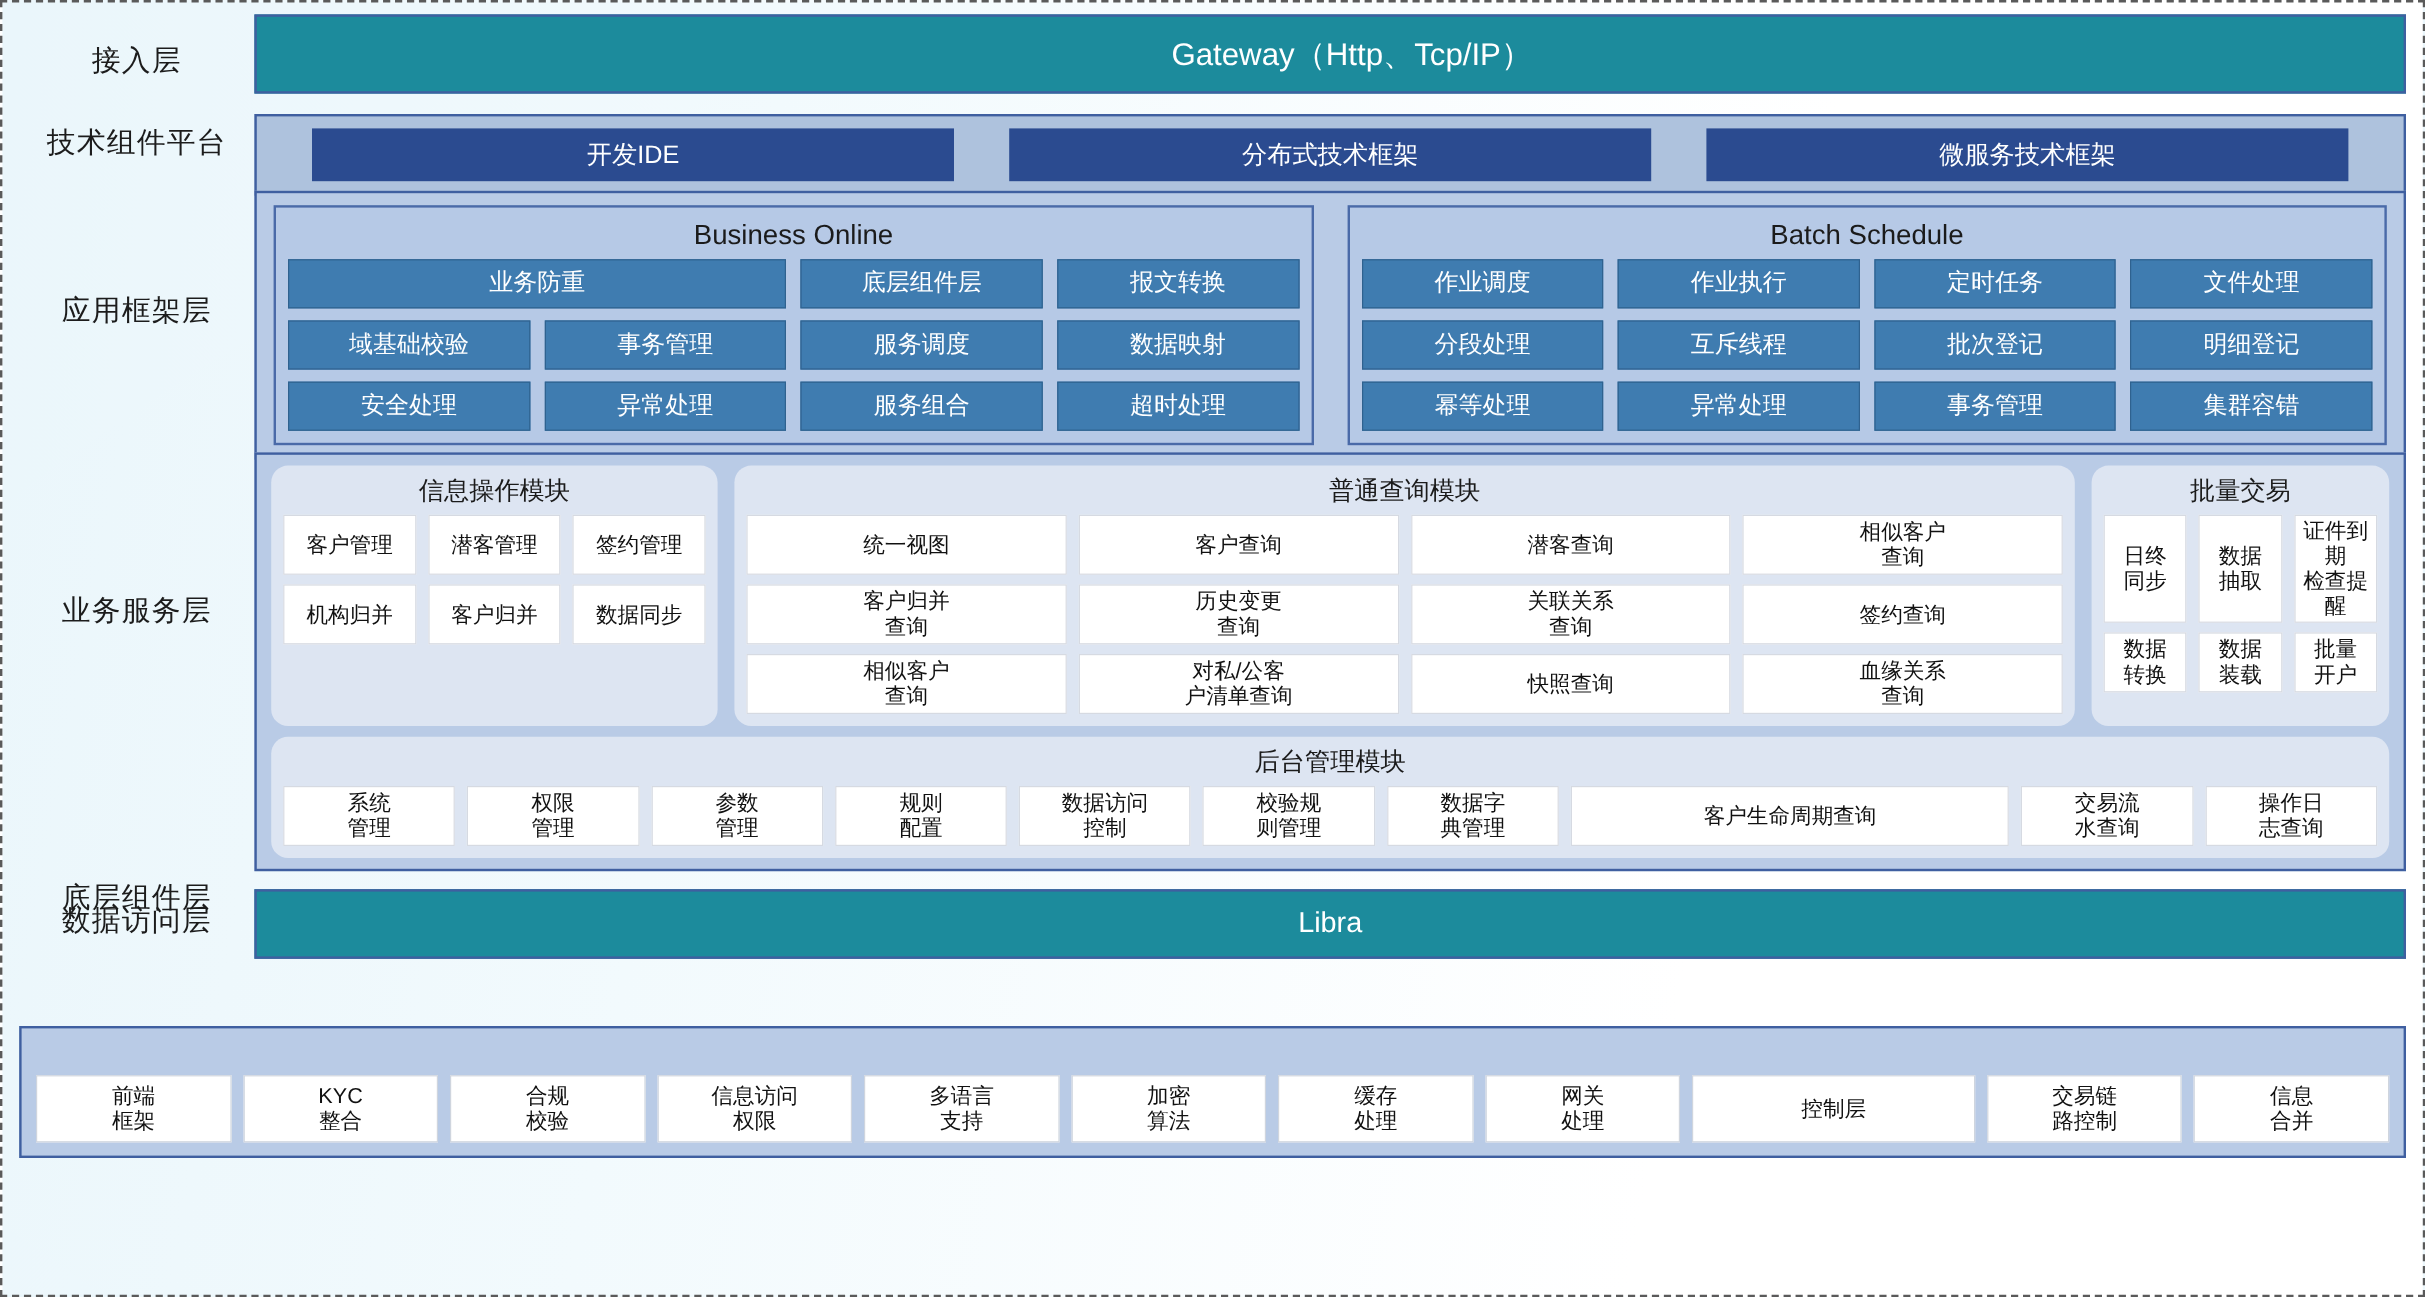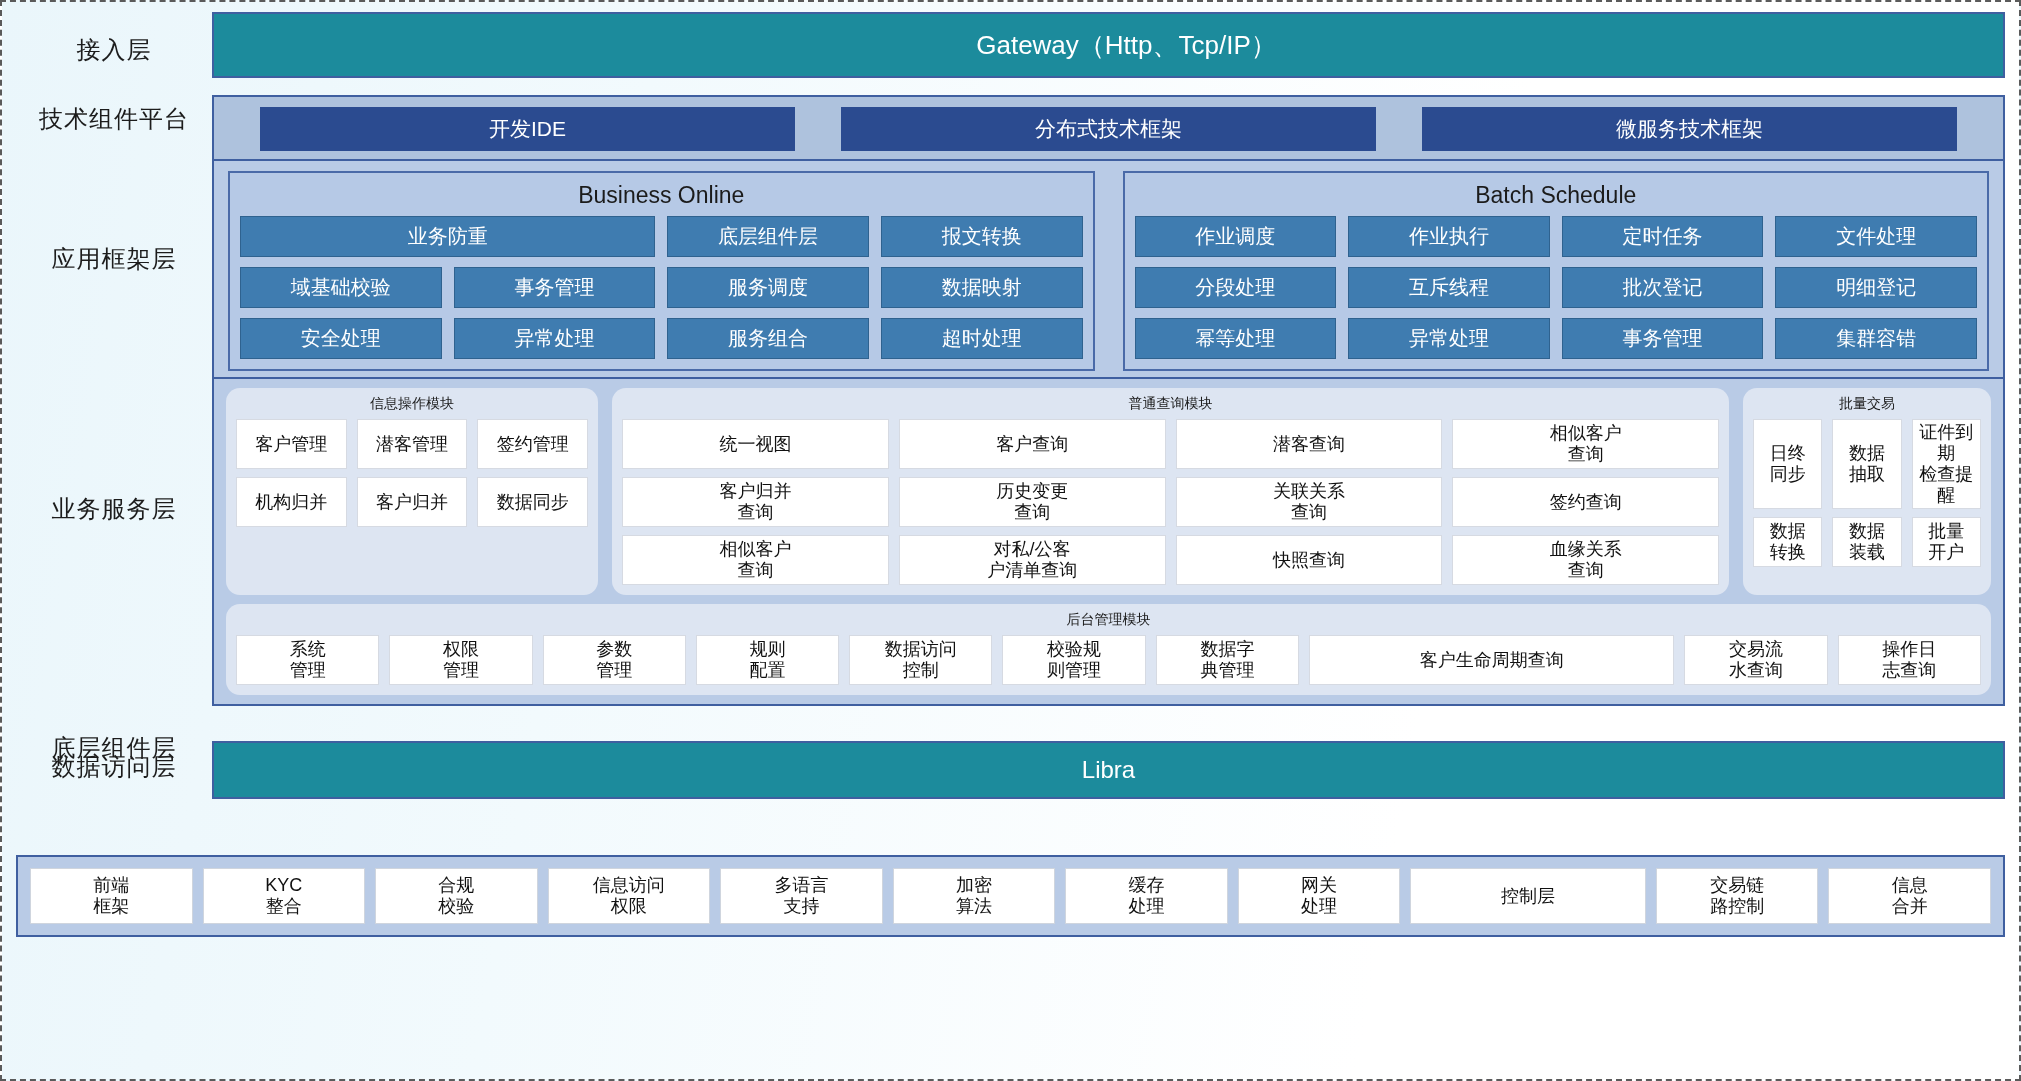--- a/index.html
+++ b/index.html
@@ -72,21 +72,21 @@
   .svc-band {
     background:#b9cbe6; border:2px solid #3f5fa0;
     margin-top:9px; padding:9px 12px;
   }
   .svc-top { display:flex; gap:14px; }
   .modbox {
     background:#dde5f2; border-radius:14px;
     padding:4px 10px 10px 10px;
   }
   .modbox-title {
-    text-align:center; font-size:14px; color:#1b1b1b;
+    text-align:center; font-size:21px; color:#1b1b1b;
     padding:3px 0 6px 0;
   }
   .cellgrid { display:grid; gap:8px 10px; }
   .cell {
     background:#ffffff; border:1px solid #d6dae2;
     color:#111; font-size:18px; line-height:1.16;
     min-height:50px; padding:2px 4px;
     display:flex; align-items:center; justify-content:center;
     text-align:center; white-space:pre-line;
   }
@@ -100,21 +100,21 @@
   .admin { margin-top:9px; }
   .admin .cellgrid {
     grid-template-columns:repeat(7,1fr) 2.55fr repeat(2,1fr);
   }
 
   
   .bot-band {
     background:#b9cbe6; border:2px solid #3f5fa0;
     margin-top:9px; padding:11px 12px;
   }
-  .bot-grid { display:grid; grid-template-columns:repeat(8,1fr) 1.45fr repeat(2,1fr); gap:10px; }
+  .bot-grid { display:grid; grid-template-columns:repeat(8,1fr) 1.45fr repeat(2,1fr); gap:10px;margin-top:28px; }
   .bot-cell {
     background:#fff; border:1px solid #cfd5de;
     font-size:18px; line-height:1.16; color:#111;
     min-height:56px; display:flex; align-items:center; justify-content:center;
     text-align:center; white-space:pre-line;
   }
 
   
   .libra {
     height:58px; background:#1c8b9c; border:2px solid #3f5fa0;

